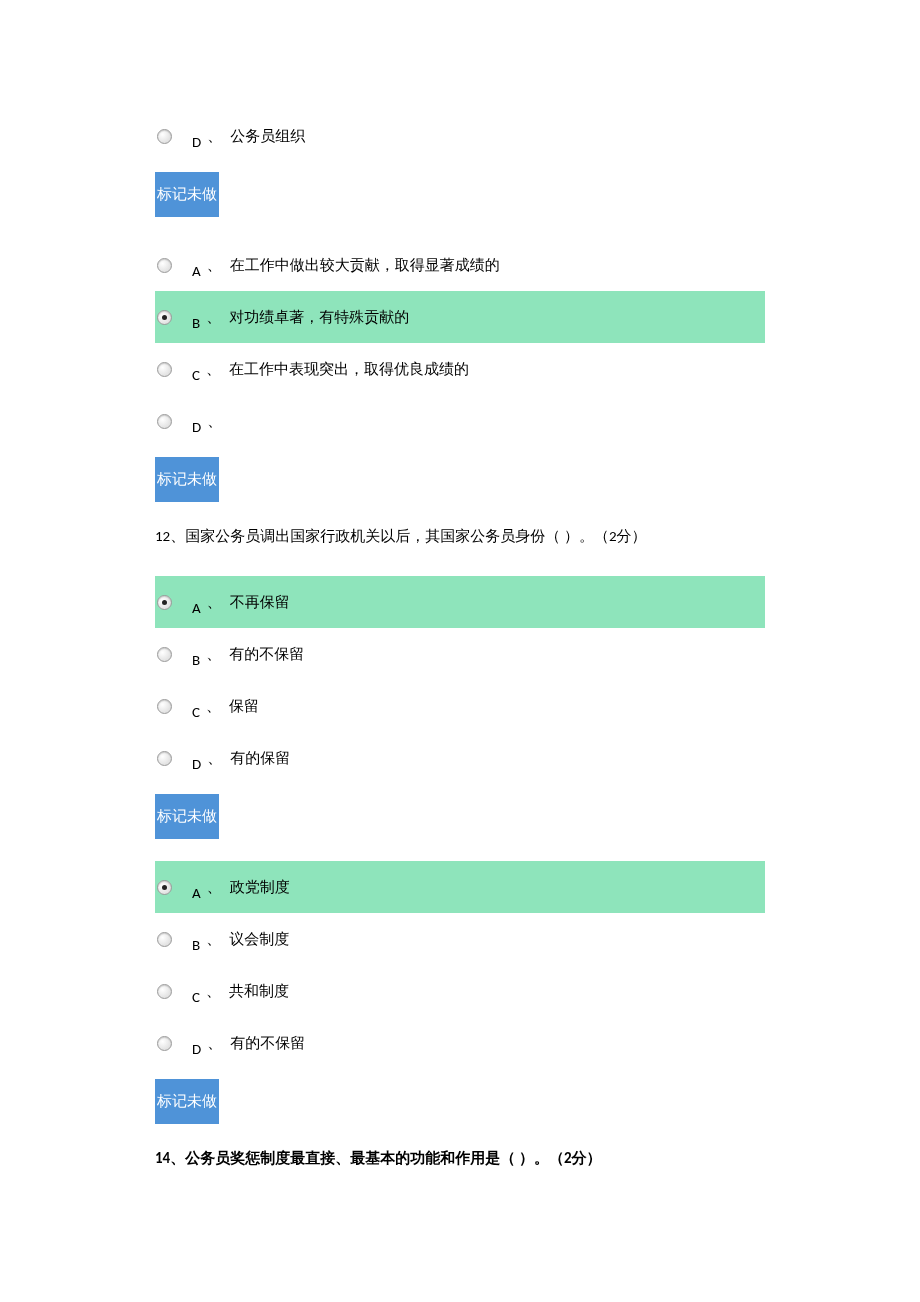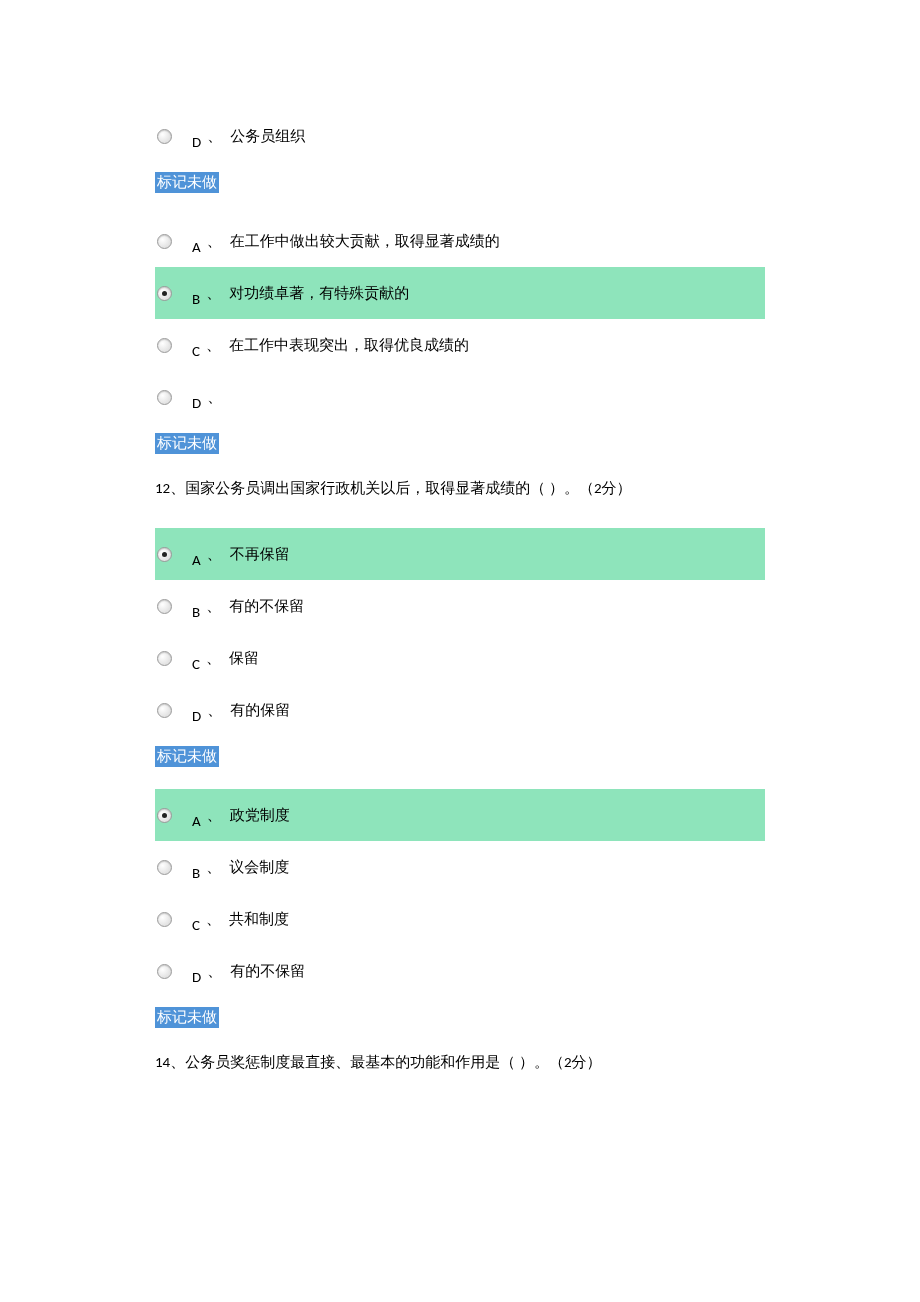--- a/index.html
+++ b/index.html
@@ -61,21 +61,21 @@
   .opt-text {
     font-family: "SimSun", "Songti SC", serif;
     font-size: 15px;
   }
   .mark {
     display: inline-block;
     background: #4f93d8;
     color: #ffffff;
     font-family: "SimSun", serif;
     font-size: 15px;
-    padding: 1px 2px;
+    padding: 13px 2px;
     margin-top: 6px;
     margin-bottom: 22px;
   }
   .question {
     font-family: "SimSun", "Songti SC", serif;
     font-size: 15px;
     margin-bottom: 28px;
     line-height: 1.6;
   }
   .question .num {
@@ -124,21 +124,21 @@
     </div>
     <div class="option-row">
       <span class="radio"></span>
       <span class="opt-letter">D</span>
       <span class="opt-sep">、</span>
     </div>
   </div>
   <div><span class="mark">标记未做</span></div>
 
   <div class="question">
-    <span class="num">12</span><span>、</span><span>国家公务员调出国家行政机关以后，取得显著成绩的（ ）。</span><span>（</span><span class="pts">2</span><span>分）</span>
+    <span class="num">12</span><span>、</span><span>国家公务员调出国家行政机关以后，其国家公务员身份（ ）。</span><span>（</span><span class="pts">2</span><span>分）</span>
   </div>
   <div class="options">
     <div class="option-row selected">
       <span class="radio checked"></span>
       <span class="opt-letter">A</span>
       <span class="opt-sep">、</span>
       <span class="opt-text">不再保留</span>
     </div>
     <div class="option-row">
       <span class="radio"></span>
@@ -182,17 +182,17 @@
     </div>
     <div class="option-row">
       <span class="radio"></span>
       <span class="opt-letter">D</span>
       <span class="opt-sep">、</span>
       <span class="opt-text">有的不保留</span>
     </div>
   </div>
   <div><span class="mark">标记未做</span></div>
 
-  <div class="question" style="margin-bottom:4px;">
+  <div class="question" style="margin-bottom:4px;font-weight:bold;">
     <span class="num">14</span><span>、</span><span>公务员奖惩制度最直接、最基本的功能和作用是（ ）。</span><span>（</span><span class="pts">2</span><span>分）</span>
   </div>
 
 </div>
 
 </body></html>

